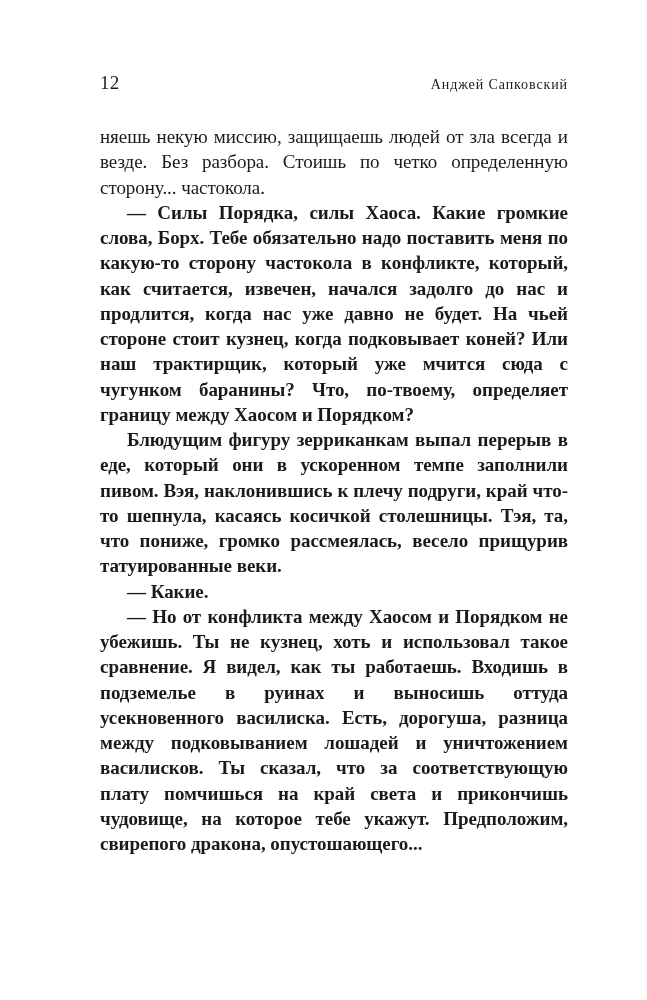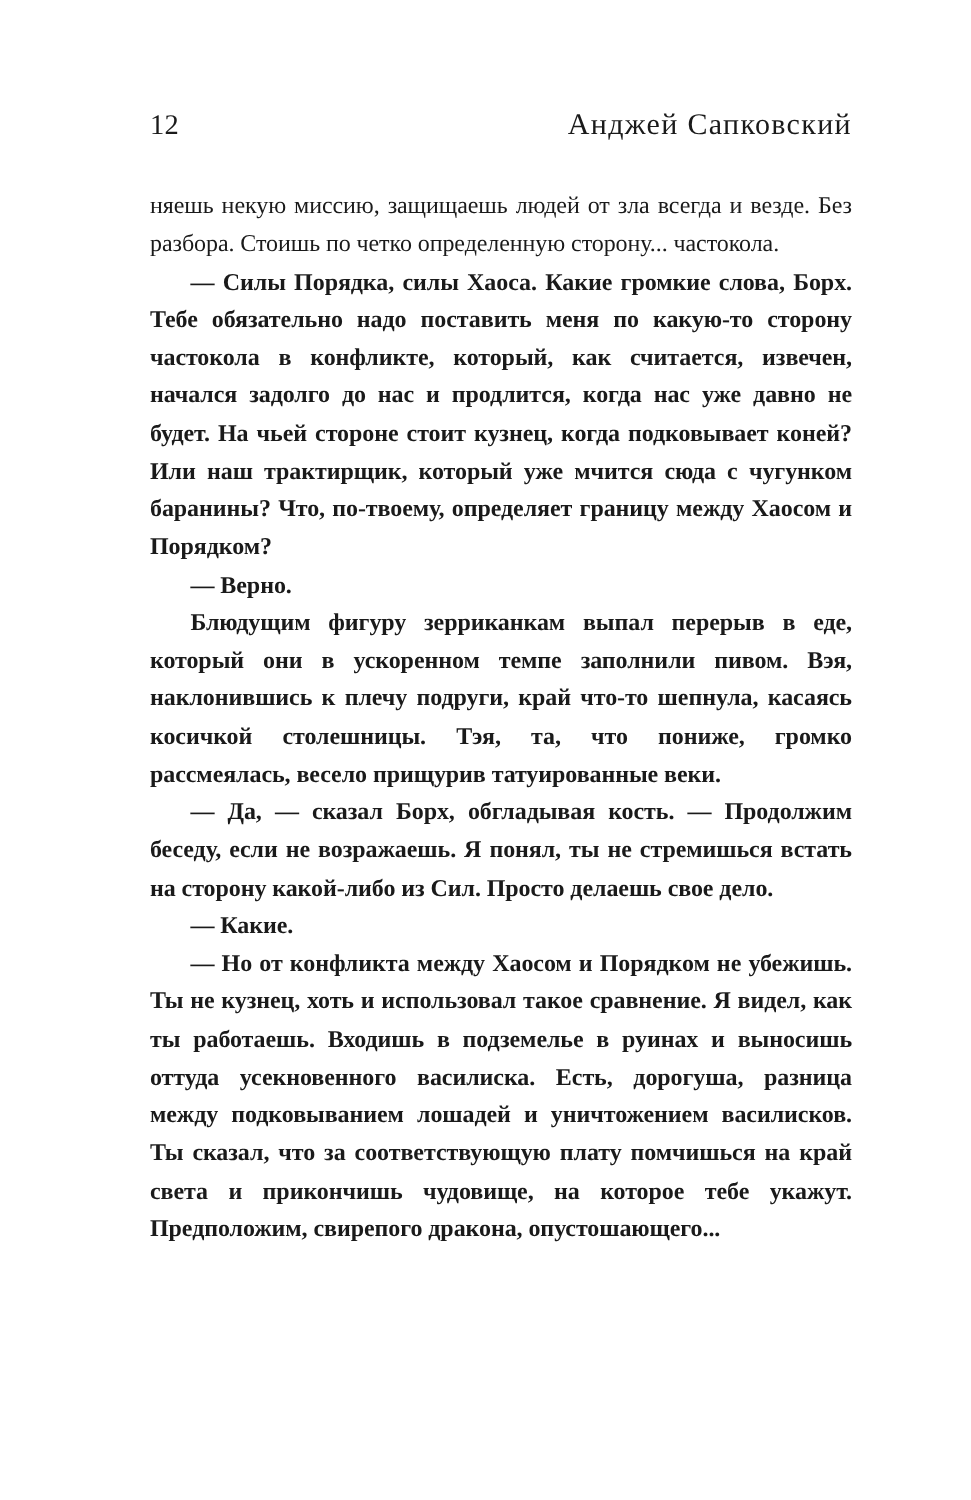--- a/index.html
+++ b/index.html
@@ -33,26 +33,26 @@
     align-items: baseline;
     justify-content: space-between;
     font-size: 17.5px;
     margin-bottom: 30px;
   }
   .header .folio {
     font-size: 19px;
     letter-spacing: 0.2px;
   }
   .header .running-title {
-    font-size: 20px;
+    font-size: 14px;
     letter-spacing: 0.9px;
   }
   .body-text p {
     margin: 0;
-    font-size: 16px;
+    font-size: 19px;
     line-height: 25.25px;
     text-align: justify;
     text-justify: inter-word;
     hyphens: manual;
     letter-spacing: -0.05px;
   }
   .body-text p.indent {
     text-indent: 27px;
     font-weight: bold;
   }
@@ -68,21 +68,19 @@
   <div class="content">
 
     <div class="header">
       <span class="folio">12</span>
       <span class="running-title">Анджей  Сапковский</span>
     </div>
 
     <div class="body-text">
       <p class="noindent">няешь некую миссию, защищаешь людей от зла всегда и везде. Без разбора. Стоишь по четко определенную сторону... частокола.</p>
       <p class="indent">— Силы Порядка, силы Хаоса. Какие громкие слова, Борх. Тебе обязательно надо поставить меня по какую-то сторону частокола в конфликте, который, как считается, извечен, начался задолго до нас и продлится, когда нас уже давно не будет. На чьей стороне стоит кузнец, когда подковывает коней? Или наш трактирщик, который уже мчится сюда с чугунком баранины? Что, по-твоему, определяет границу между Хаосом и Порядком?</p>
-      <p class="indent">— Верно.</p>
       <p class="indent">Блюдущим фигуру зерриканкам выпал перерыв в еде, который они в ускоренном темпе заполнили пивом. Вэя, наклонившись к плечу подруги, край что-то шепнула, касаясь косичкой столешницы. Тэя, та, что пониже, громко рассмеялась, весело прищурив татуированные веки.</p>
-      <p class="indent">— Да, — сказал Борх, обгладывая кость. — Продолжим беседу, если не возражаешь. Я понял, ты не стремишься встать на сторону какой-либо из Сил. Просто делаешь свое дело.</p>
       <p class="indent">— Какие.</p>
       <p class="indent">— Но от конфликта между Хаосом и Порядком не убежишь. Ты не кузнец, хоть и использовал такое сравнение. Я видел, как ты работаешь. Входишь в подземелье в руинах и выносишь оттуда усекновенного василиска. Есть, дорогуша, разница между подковыванием лошадей и уничтожением василисков. Ты сказал, что за соответствующую плату помчишься на край света и прикончишь чудовище, на которое тебе укажут. Предположим, свирепого дракона, опустошающего...</p>
     </div>
 
   </div>
 </div>
 
 </body></html>

